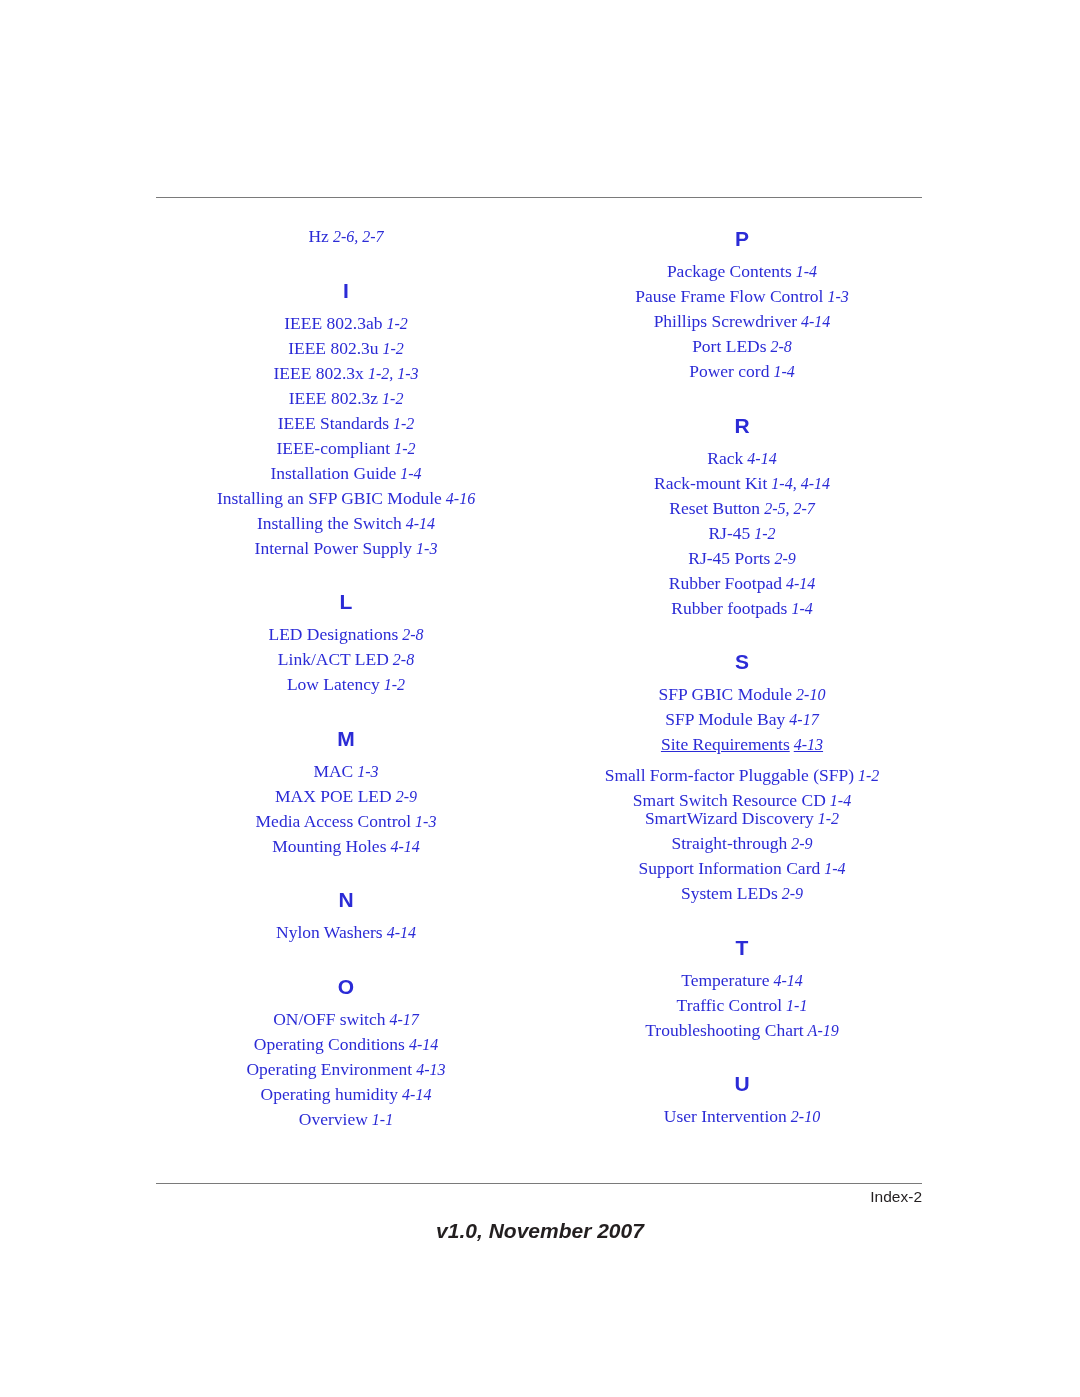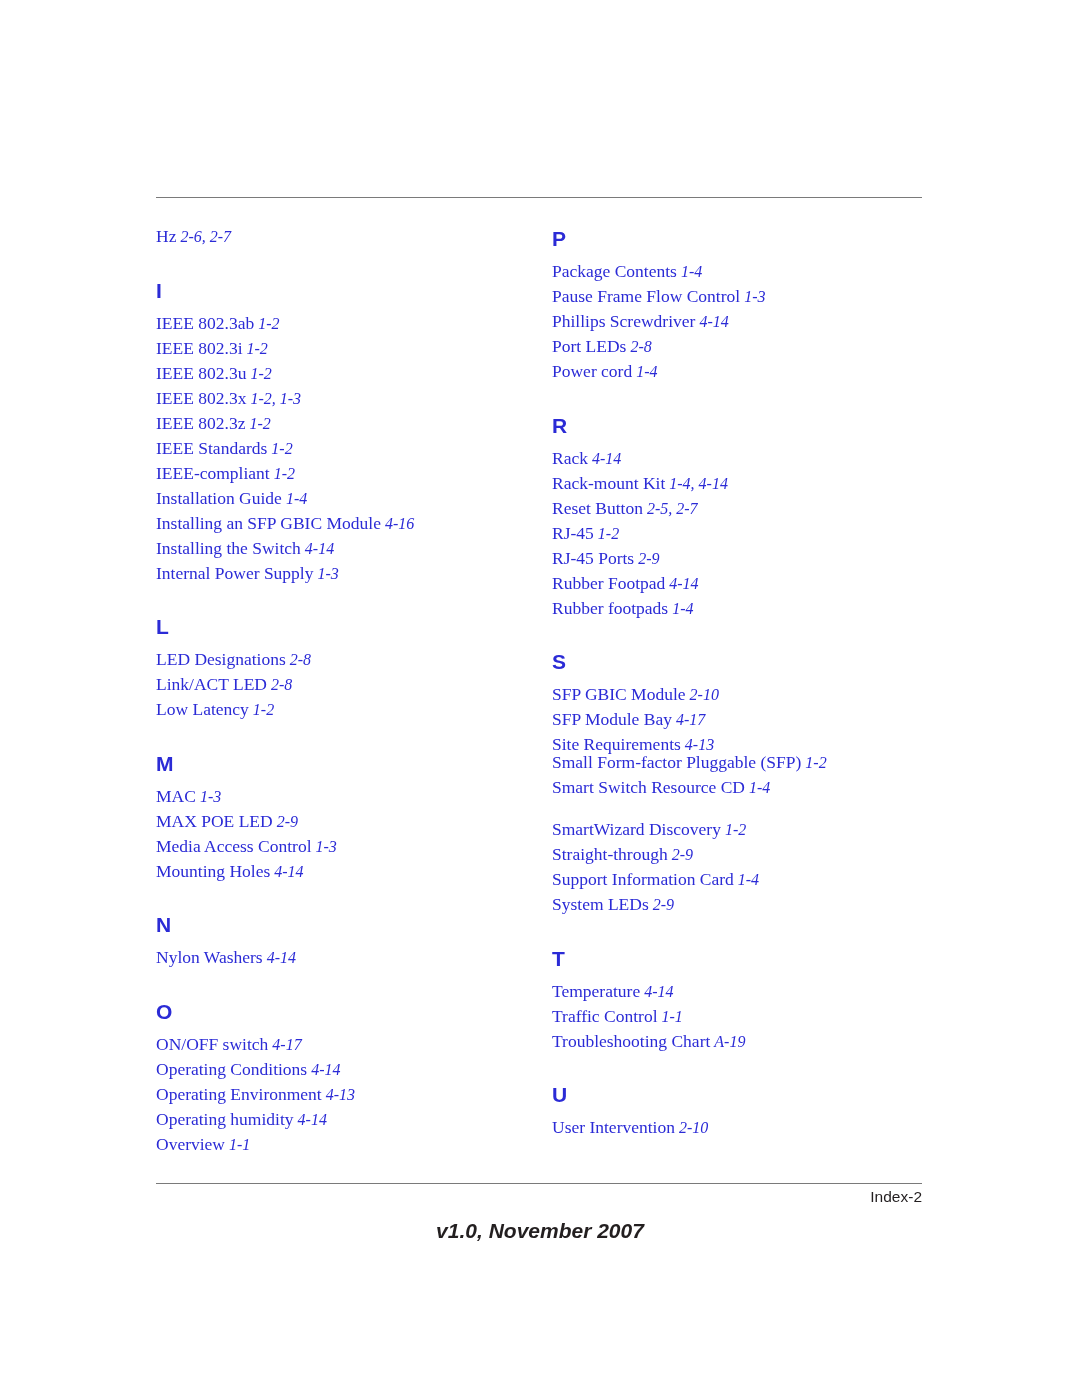--- a/index.html
+++ b/index.html
@@ -28,20 +28,21 @@
     height: 1px;
     background: #7a7a7a;
   }
   .rule.top { top: 197px; }
   .rule.bottom { top: 1183px; }
 
   .col {
     position: absolute;
     top: 228px;
     width: 380px;
+    text-align: center;
   }
   .col-left { left: 156px; }
   .col-right { left: 552px; }
 
   .letter {
     font-family: "Liberation Sans", sans-serif;
     font-weight: bold;
     font-size: 21px;
     color: #2b2bd6;
     margin: 0;
@@ -86,21 +87,20 @@
 
 <div class="page">
 
   <div class="rule top"></div>
   <div class="rule bottom"></div>
 
   <div class="col col-left">
       <div class="entry" style="margin-bottom: 7.5px;"><span>Hz</span><span class="pg">2-6, 2-7</span></div>
       <div class="letter" style="margin-top: 34px; margin-bottom: 14px;">I</div>
       <div class="entry" style="margin-bottom: 7.5px;"><span>IEEE 802.3ab</span><span class="pg">1-2</span></div>
-      <div class="entry" style="margin-bottom: 7.5px;"><span>IEEE 802.3i</span><span class="pg">1-2</span></div>
       <div class="entry" style="margin-bottom: 7.5px;"><span>IEEE 802.3u</span><span class="pg">1-2</span></div>
       <div class="entry" style="margin-bottom: 7.5px;"><span>IEEE 802.3x</span><span class="pg">1-2, 1-3</span></div>
       <div class="entry" style="margin-bottom: 7.5px;"><span>IEEE 802.3z</span><span class="pg">1-2</span></div>
       <div class="entry" style="margin-bottom: 7.5px;"><span>IEEE Standards</span><span class="pg">1-2</span></div>
       <div class="entry" style="margin-bottom: 7.5px;"><span>IEEE-compliant</span><span class="pg">1-2</span></div>
       <div class="entry" style="margin-bottom: 7.5px;"><span>Installation Guide</span><span class="pg">1-4</span></div>
       <div class="entry" style="margin-bottom: 7.5px;"><span>Installing an SFP GBIC Module</span><span class="pg">4-16</span></div>
       <div class="entry" style="margin-bottom: 7.5px;"><span>Installing the Switch</span><span class="pg">4-14</span></div>
       <div class="entry" style="margin-bottom: 7.5px;"><span>Internal Power Supply</span><span class="pg">1-3</span></div>
       <div class="letter" style="margin-top: 34px; margin-bottom: 14px;">L</div>
@@ -132,23 +132,23 @@
       <div class="entry" style="margin-bottom: 7.5px;"><span>Rack</span><span class="pg">4-14</span></div>
       <div class="entry" style="margin-bottom: 7.5px;"><span>Rack-mount Kit</span><span class="pg">1-4, 4-14</span></div>
       <div class="entry" style="margin-bottom: 7.5px;"><span>Reset Button</span><span class="pg">2-5, 2-7</span></div>
       <div class="entry" style="margin-bottom: 7.5px;"><span>RJ-45</span><span class="pg">1-2</span></div>
       <div class="entry" style="margin-bottom: 7.5px;"><span>RJ-45 Ports</span><span class="pg">2-9</span></div>
       <div class="entry" style="margin-bottom: 7.5px;"><span>Rubber Footpad</span><span class="pg">4-14</span></div>
       <div class="entry" style="margin-bottom: 7.5px;"><span>Rubber footpads</span><span class="pg">1-4</span></div>
       <div class="letter" style="margin-top: 34px; margin-bottom: 14px;">S</div>
       <div class="entry" style="margin-bottom: 7.5px;"><span>SFP GBIC Module</span><span class="pg">2-10</span></div>
       <div class="entry" style="margin-bottom: 7.5px;"><span>SFP Module Bay</span><span class="pg">4-17</span></div>
-      <div class="entry" style="margin-bottom: 0;"><span>Site Requirements</span><span class="pg">4-13</span></div>
+      <div class="entry" style="margin-bottom: 13px; text-decoration: underline;"><span>Site Requirements</span><span class="pg">4-13</span></div>
       <div class="entry" style="margin-bottom: 7.5px;"><span>Small Form-factor Pluggable (SFP)</span><span class="pg">1-2</span></div>
-      <div class="entry" style="margin-bottom: 25px;"><span>Smart Switch Resource CD</span><span class="pg">1-4</span></div>
+      <div class="entry" style="margin-bottom: 1px;"><span>Smart Switch Resource CD</span><span class="pg">1-4</span></div>
       <div class="entry" style="margin-bottom: 7.5px;"><span>SmartWizard Discovery</span><span class="pg">1-2</span></div>
       <div class="entry" style="margin-bottom: 7.5px;"><span>Straight-through</span><span class="pg">2-9</span></div>
       <div class="entry" style="margin-bottom: 7.5px;"><span>Support Information Card</span><span class="pg">1-4</span></div>
       <div class="entry" style="margin-bottom: 7.5px;"><span>System LEDs</span><span class="pg">2-9</span></div>
       <div class="letter" style="margin-top: 34px; margin-bottom: 14px;">T</div>
       <div class="entry" style="margin-bottom: 7.5px;"><span>Temperature</span><span class="pg">4-14</span></div>
       <div class="entry" style="margin-bottom: 7.5px;"><span>Traffic Control</span><span class="pg">1-1</span></div>
       <div class="entry" style="margin-bottom: 7.5px;"><span>Troubleshooting Chart</span><span class="pg">A-19</span></div>
       <div class="letter" style="margin-top: 34px; margin-bottom: 14px;">U</div>
       <div class="entry" style="margin-bottom: 7.5px;"><span>User Intervention</span><span class="pg">2-10</span></div>

